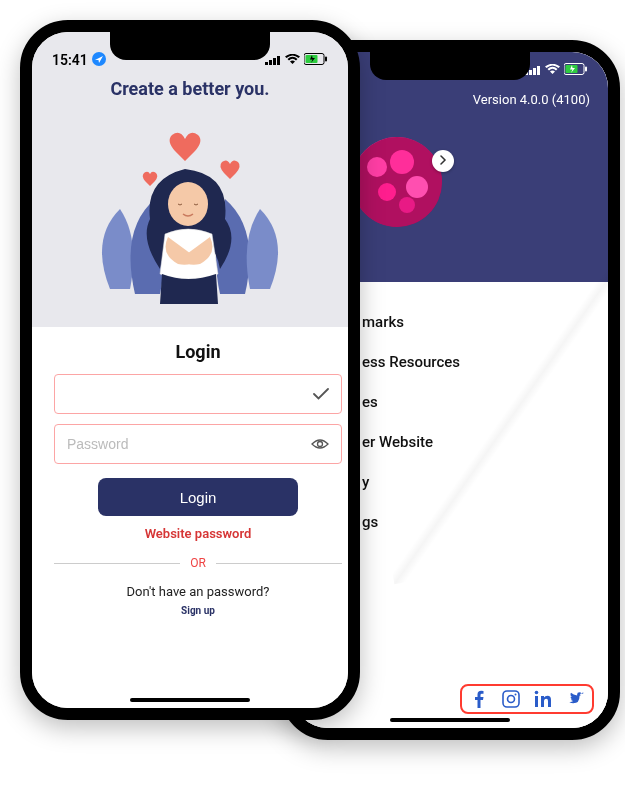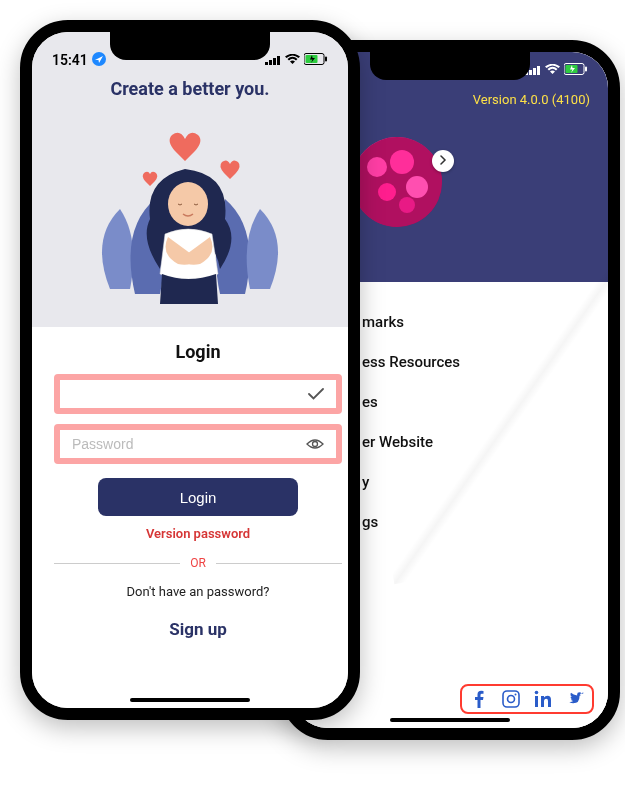--- a/index.html
+++ b/index.html
@@ -72,21 +72,21 @@
   }
   .login-section {
     background: #fff;
     flex: 1;
     padding: 14px 6px 0 22px;
     text-align: center;
   }
   .login-title { font-size: 18px; font-weight: 700; color: #111; margin-bottom: 12px; }
   .input-box {
     width: 100%;
-    border: 6px solid #fca5a5;
+    border: 1px solid #fca5a5;
     border-radius: 4px;
     height: 40px;
     margin-bottom: 10px;
     display: flex;
     align-items: center;
     padding: 0 12px;
     background: #fff;
   }
   .input-box input {
     flex: 1; border: none; outline: none; font-size: 14px; background: transparent;
@@ -116,39 +116,39 @@
   .divider {
     display: flex; align-items: center;
     margin: 14px 0;
     color: #ef4444; font-size: 12px;
   }
   .divider::before, .divider::after {
     content: ""; flex: 1; height: 1px; background: #ccc;
   }
   .divider span { padding: 0 10px; }
   .signup-prompt { font-size: 13px; color: #222; }
-  .signup-link { color: #2a3266; font-weight: 700; font-size: 17px; display: inline-block; margin-top: 20px; }
+  .signup-link { color: #2a3266; font-weight: 700; font-size: 10px; display: inline-block; margin-top: 6px; }
   .home-indicator {
     position: absolute; bottom: 6px; left: 50%;
     transform: translateX(-50%);
     width: 120px; height: 4px;
     background: #000; border-radius: 3px;
   }
   
   .back .screen { display: flex; flex-direction: column; height: 100%; background: #fff; }
   .back .header {
     background: #3a3e77;
     height: 230px;
     position: relative;
     color: #fff;
   }
   .back .status-bar { color: #fff; }
   .version {
     position: absolute; top: 40px; right: 18px;
-    font-size: 13px; color: #fde047;
+    font-size: 13px; color: #ffffff;
   }
   .avatar {
     position: absolute;
     top: 85px; left: 60px;
     width: 90px; height: 90px;
     border-radius: 50%;
     background: radial-gradient(circle at 30% 30%, #ff3ea5, #c20f63 60%, #8a0c4a);
     overflow: hidden;
   }
   .avatar-badge {
@@ -363,21 +363,21 @@
       <div class="input-box">
         <input type="password" placeholder="Password" style="">
         <span class="input-icon">
           <svg width="18" height="12" viewBox="0 0 18 12">
               <path d="M1 6 Q9 -2 17 6 Q9 14 1 6 Z" fill="none" stroke="#555" stroke-width="1.3"></path>
               <circle cx="9" cy="6" r="2.5" fill="none" stroke="#555" stroke-width="1.3"></circle>
             </svg>
         </span>
       </div>
       <button class="login-btn">Login</button>
-      <div><a class="forgot">Version password</a></div>
+      <div><a class="forgot">Website password</a></div>
       <div class="divider">
           <span>OR</span>
         </div>
       <div class="signup-prompt">Don't have an password?</div>
       <a class="signup-link">Sign up</a>
     </div>
   </div>
   <div class="home-indicator"></div>
 </div>
 

